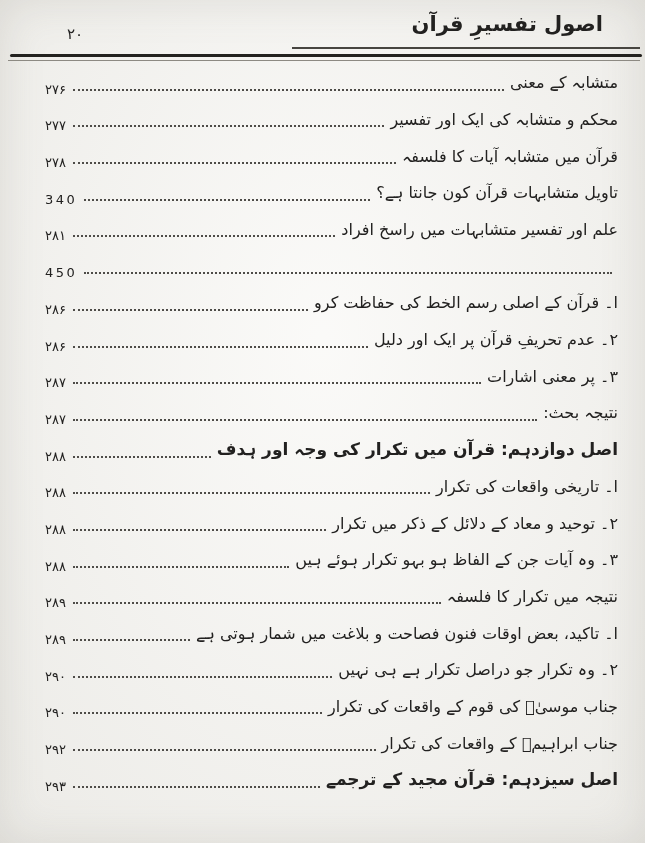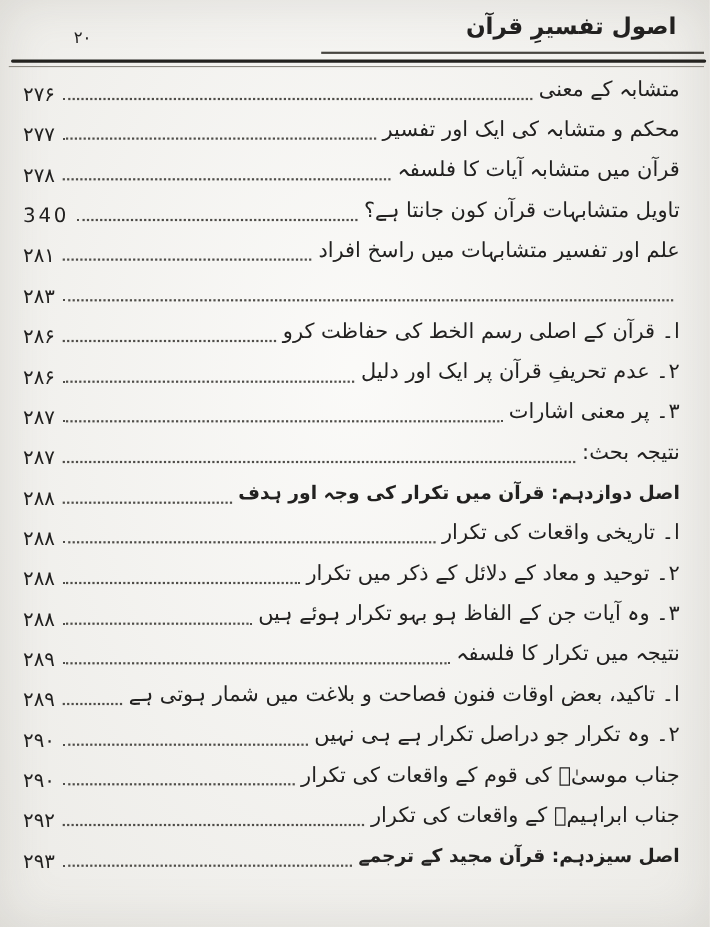--- a/index.html
+++ b/index.html
@@ -19,21 +19,21 @@
     font-family: "DejaVu Sans", sans-serif;
     direction: rtl;
     overflow: hidden;
     box-shadow: inset 0 0 45px rgba(120,115,105,0.18);
   }
 
   
   .book-title {
     position: absolute;
     top: 12px;
-    right: 30px;
+    right: 42px;
     font-size: 21px;
     font-weight: bold;
     letter-spacing: 0.5px;
     white-space: nowrap;
   }
   .title-underline {
     position: absolute;
     top: 47px;
     right: 5px;
     width: 348px;
@@ -75,42 +75,43 @@
   .entry {
     display: flex;
     flex-direction: row;       
     align-items: flex-end;
     height: 36.7px;
     padding: 0 27px 0 21px;
   }
   .entry-title {
     flex: 0 0 auto;
     max-width: 540px;
-    font-size: 19px;
+    font-size: 16px;
     line-height: 1.15;
     white-space: nowrap;
     margin-bottom: 8px;
   }
   .entry.bold .entry-title {
     font-weight: bold;
     font-size: 17px;
   }
   .leader {
     flex: 1 1 auto;
     min-width: 14px;
     height: 0;
     border-bottom: 2.4px dotted #4e4c48;
     margin: 0 6px 10px 7px;
   }
   .entry-page {
     flex: 0 0 auto;
-    font-size: 18px;
+    font-size: 13px;
     letter-spacing: 2.5px;
     margin-bottom: 4px;
     white-space: nowrap;
+    margin-left: 24px;
   }
 </style>
 </head>
 <body>
 
 <div class="page">
 
   <div class="book-title">اصول تفسیرِ قرآن</div>
 
   <div class="title-underline"></div>
@@ -147,21 +148,21 @@
   </div>
 
   <div class="entry">
     <span class="entry-title">علم اور تفسیر متشابہات میں راسخ افراد</span>
     <span class="leader"></span>
     <span class="entry-page">۲۸۱</span>
   </div>
 
   <div class="entry bold">
     <span class="leader"></span>
-    <span class="entry-page">۲۸۳</span>
+    <span class="entry-page">450</span>
   </div>
 
   <div class="entry">
     <span class="entry-title">ا۔ قرآن کے اصلی رسم الخط کی حفاظت کرو</span>
     <span class="leader"></span>
     <span class="entry-page">۲۸۶</span>
   </div>
 
   <div class="entry">
     <span class="entry-title">۲۔ عدم تحریفِ قرآن پر ایک اور دلیل</span>

